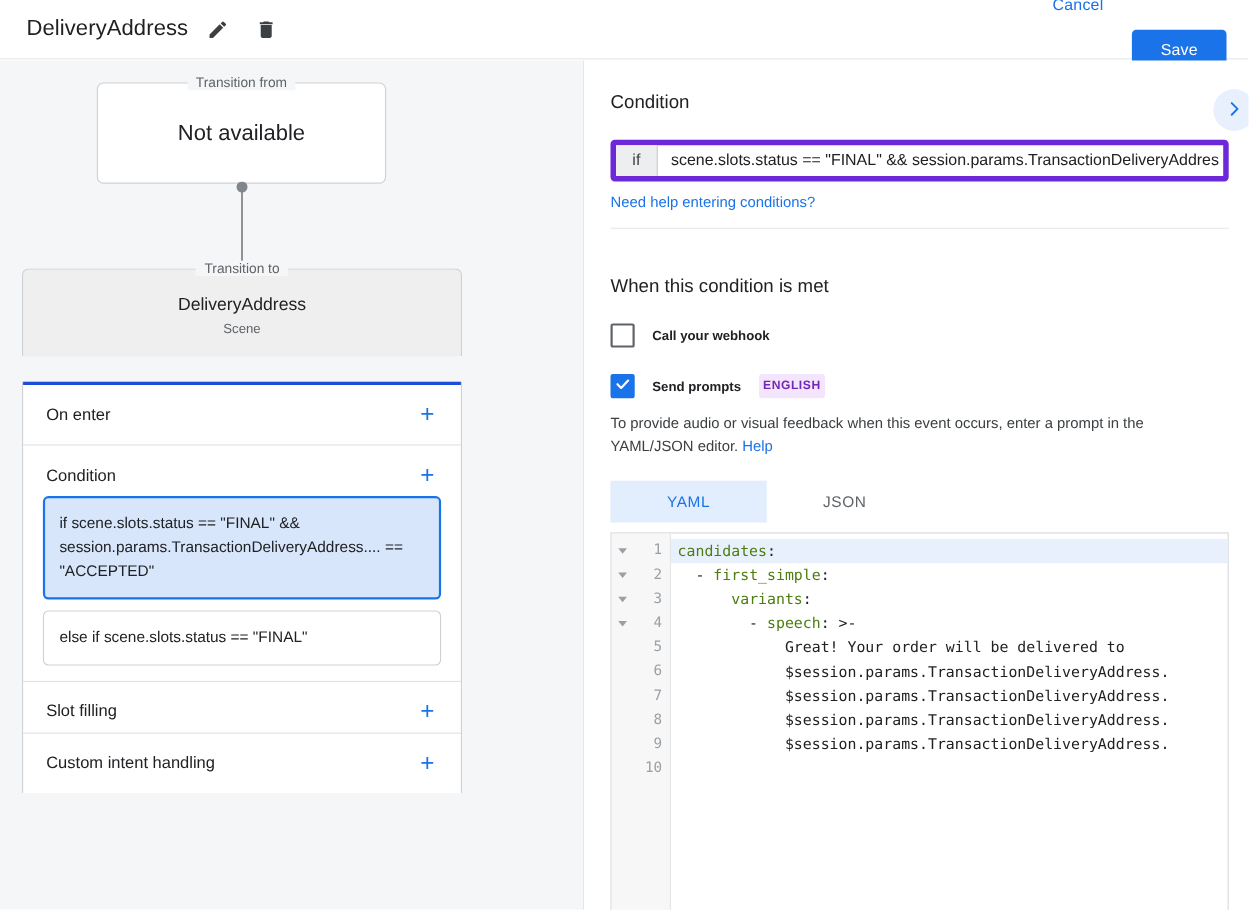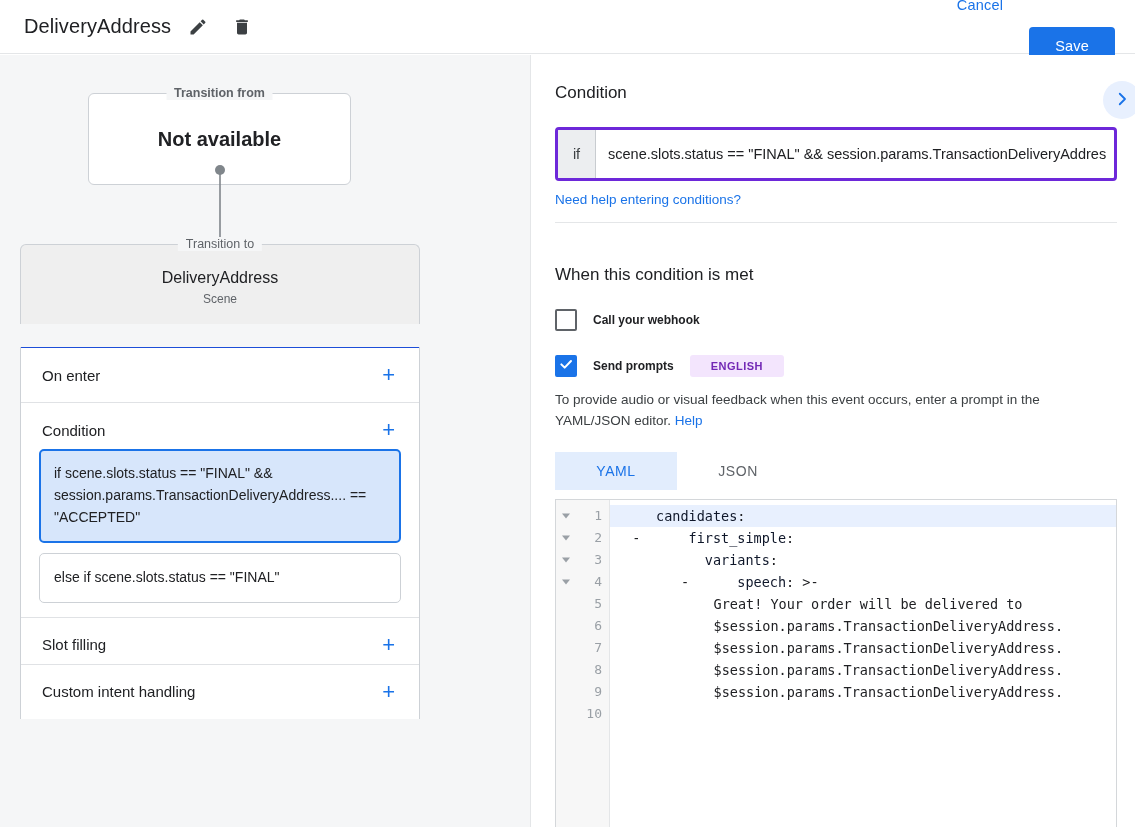--- a/index.html
+++ b/index.html
@@ -53,22 +53,22 @@
     position: relative;
     border: 1px solid #cdd1d6; border-radius: 6px;
     background: #ffffff;
   }
   .fieldset-legend {
     position: absolute; top: -8px; left: 50%; transform: translateX(-50%);
     background: #f5f6f7; padding: 0 8px;
     font-size: 12.5px; color: #5f6368; white-space: nowrap;
   }
   .from-card {
-    position: absolute; left: 88px; top: 38px; width: 263px; height: 92px;
-    display: flex; align-items: center; justify-content: center; font-weight: bold;
+    position: absolute; left: 88px; top: 20px; width: 263px; height: 92px;
+    display: flex; align-items: center; justify-content: center;
   }
   .from-card .card-title { font-size: 20px; color: #202124; }
 
   .connector { position: absolute; left: 214px; top: 110px; width: 12px; height: 120px; }
 
   .to-card {
     position: absolute; left: 20px; top: 189px; width: 400px;
     background: #efefef; border: 1px solid #cdd1d6;
     border-top-left-radius: 6px; border-top-right-radius: 6px;
     border-bottom: none;
@@ -82,21 +82,21 @@
   .to-card .scene-name { font-size: 16px; color: #202124; }
   .to-card .scene-sub { font-size: 12px; color: #5f6368; margin-top: 5px; }
 
   .panel-stack {
     position: absolute; left: 20px; top: 292px; width: 400px;
     background: #ffffff;
     border-left: 1px solid #cdd1d6; border-right: 1px solid #cdd1d6;
     border-bottom: none;
   }
   .section { border-top: 1px solid #e0e2e5; padding: 0 0 0 0; }
-  .section:first-child { border-top: 1px solid #1d4ed8; }
+  .section:first-child { border-top: 3px solid #1d4ed8; }
   .section-head {
     display: flex; align-items: center; justify-content: space-between;
     padding: 16px 20px 16px 21px;
   }
   .section-title { font-size: 15px; color: #202124; }
   .plus-btn {
     color: #1a73e8; font-size: 22px; line-height: 1;
     background: none; border: none; cursor: pointer; padding: 0 4px;
     font-weight: 400;
   }
@@ -127,22 +127,22 @@
   .cond-block { position: relative; padding: 28px 18px 16px 24px; }
   .block-title { font-size: 17px; color: #202124; }
   .chevron-pill {
     position: absolute; right: -6px; top: 26px;
     width: 38px; height: 38px; border-radius: 19px;
     background: #e8f0fe; border: none; cursor: pointer;
     display: flex; align-items: center; justify-content: center;
   }
   .cond-input-row {
     display: flex; margin-top: 24px;
-    border: 3px solid #6d28d9; border-radius: 4px; overflow: hidden;
-    height: 54px; background: #fff;
+    border: 5px solid #6d28d9; border-radius: 4px; overflow: hidden;
+    height: 38px; background: #fff;
   }
   .cond-if {
     width: 38px; background: #eceef0; color: #3c4043;
     display: flex; align-items: center; justify-content: center;
     font-size: 14.5px; border-right: 1px solid #c8ccd0; flex: none;
   }
   .cond-value {
     flex: 1; border: none; outline: none; padding: 0 12px;
     font-size: 14.5px; color: #202124; font-family: "Liberation Sans", sans-serif;
     background: transparent; white-space: nowrap; overflow: hidden;
@@ -162,31 +162,31 @@
     border-radius: 2px; background: #fff; cursor: pointer; flex: none;
   }
   .cbox.checked {
     background: #1a73e8; border-color: #1a73e8;
     display: flex; align-items: center; justify-content: center;
   }
   .check-label { margin-left: 16px; font-size: 12px; color: #202124; font-weight: 600; }
   .lang-badge {
     margin-left: 16px; background: #f3e5fd; color: #7228b5;
     font-size: 11px; font-weight: 700; letter-spacing: .5px;
-    padding: 5px 21px; border-radius: 3px;
+    padding: 5px 4px; border-radius: 3px;
   }
   .desc {
     margin-top: 13px; font-size: 13.5px; color: #3c4043; line-height: 1.55;
     max-width: 562px;
   }
   .desc a { color: #1a73e8; text-decoration: none; cursor: pointer; }
 
   .tabs { display: flex; margin-top: 20px; }
   .tab {
-    width: 122px; height: 38px; display: flex; align-items: center;
+    width: 142px; height: 38px; display: flex; align-items: center;
     justify-content: center; font-size: 14px; font-weight: 500;
     letter-spacing: .6px; cursor: pointer; color: #5f6368;
     background: transparent; border: none;
   }
   .tab.active { background: #e2edfd; color: #1a73e8; }
 
   .editor {
     margin-top: 9px; border: 1px solid #d4d7da; border-right: 1px solid #d4d7da;
     height: 345px; display: flex; background: #ffffff; overflow: hidden;
     width: 562px;
@@ -210,21 +210,21 @@
   }
   .code {
     flex: 1; padding-top: 5px; overflow: hidden; position: relative;
     font-family: "DejaVu Sans Mono", monospace; font-size: 13.5px;
   }
   .cline {
     height: 22px; display: flex; align-items: center;
     white-space: pre; color: #202124; padding-left: 6px;
   }
   .cline.hl { background: #e8f0fe; }
-  .k { color: #0f172a; margin-left: 40px; }
+  .k { color: #4d7c0f; }
   .p { color: #202124; }
 </style>
 </head>
 <body>
 
 <div id="app">
 
   <div class="topbar">
     <div class="topbar-title">DeliveryAddress</div>
 

